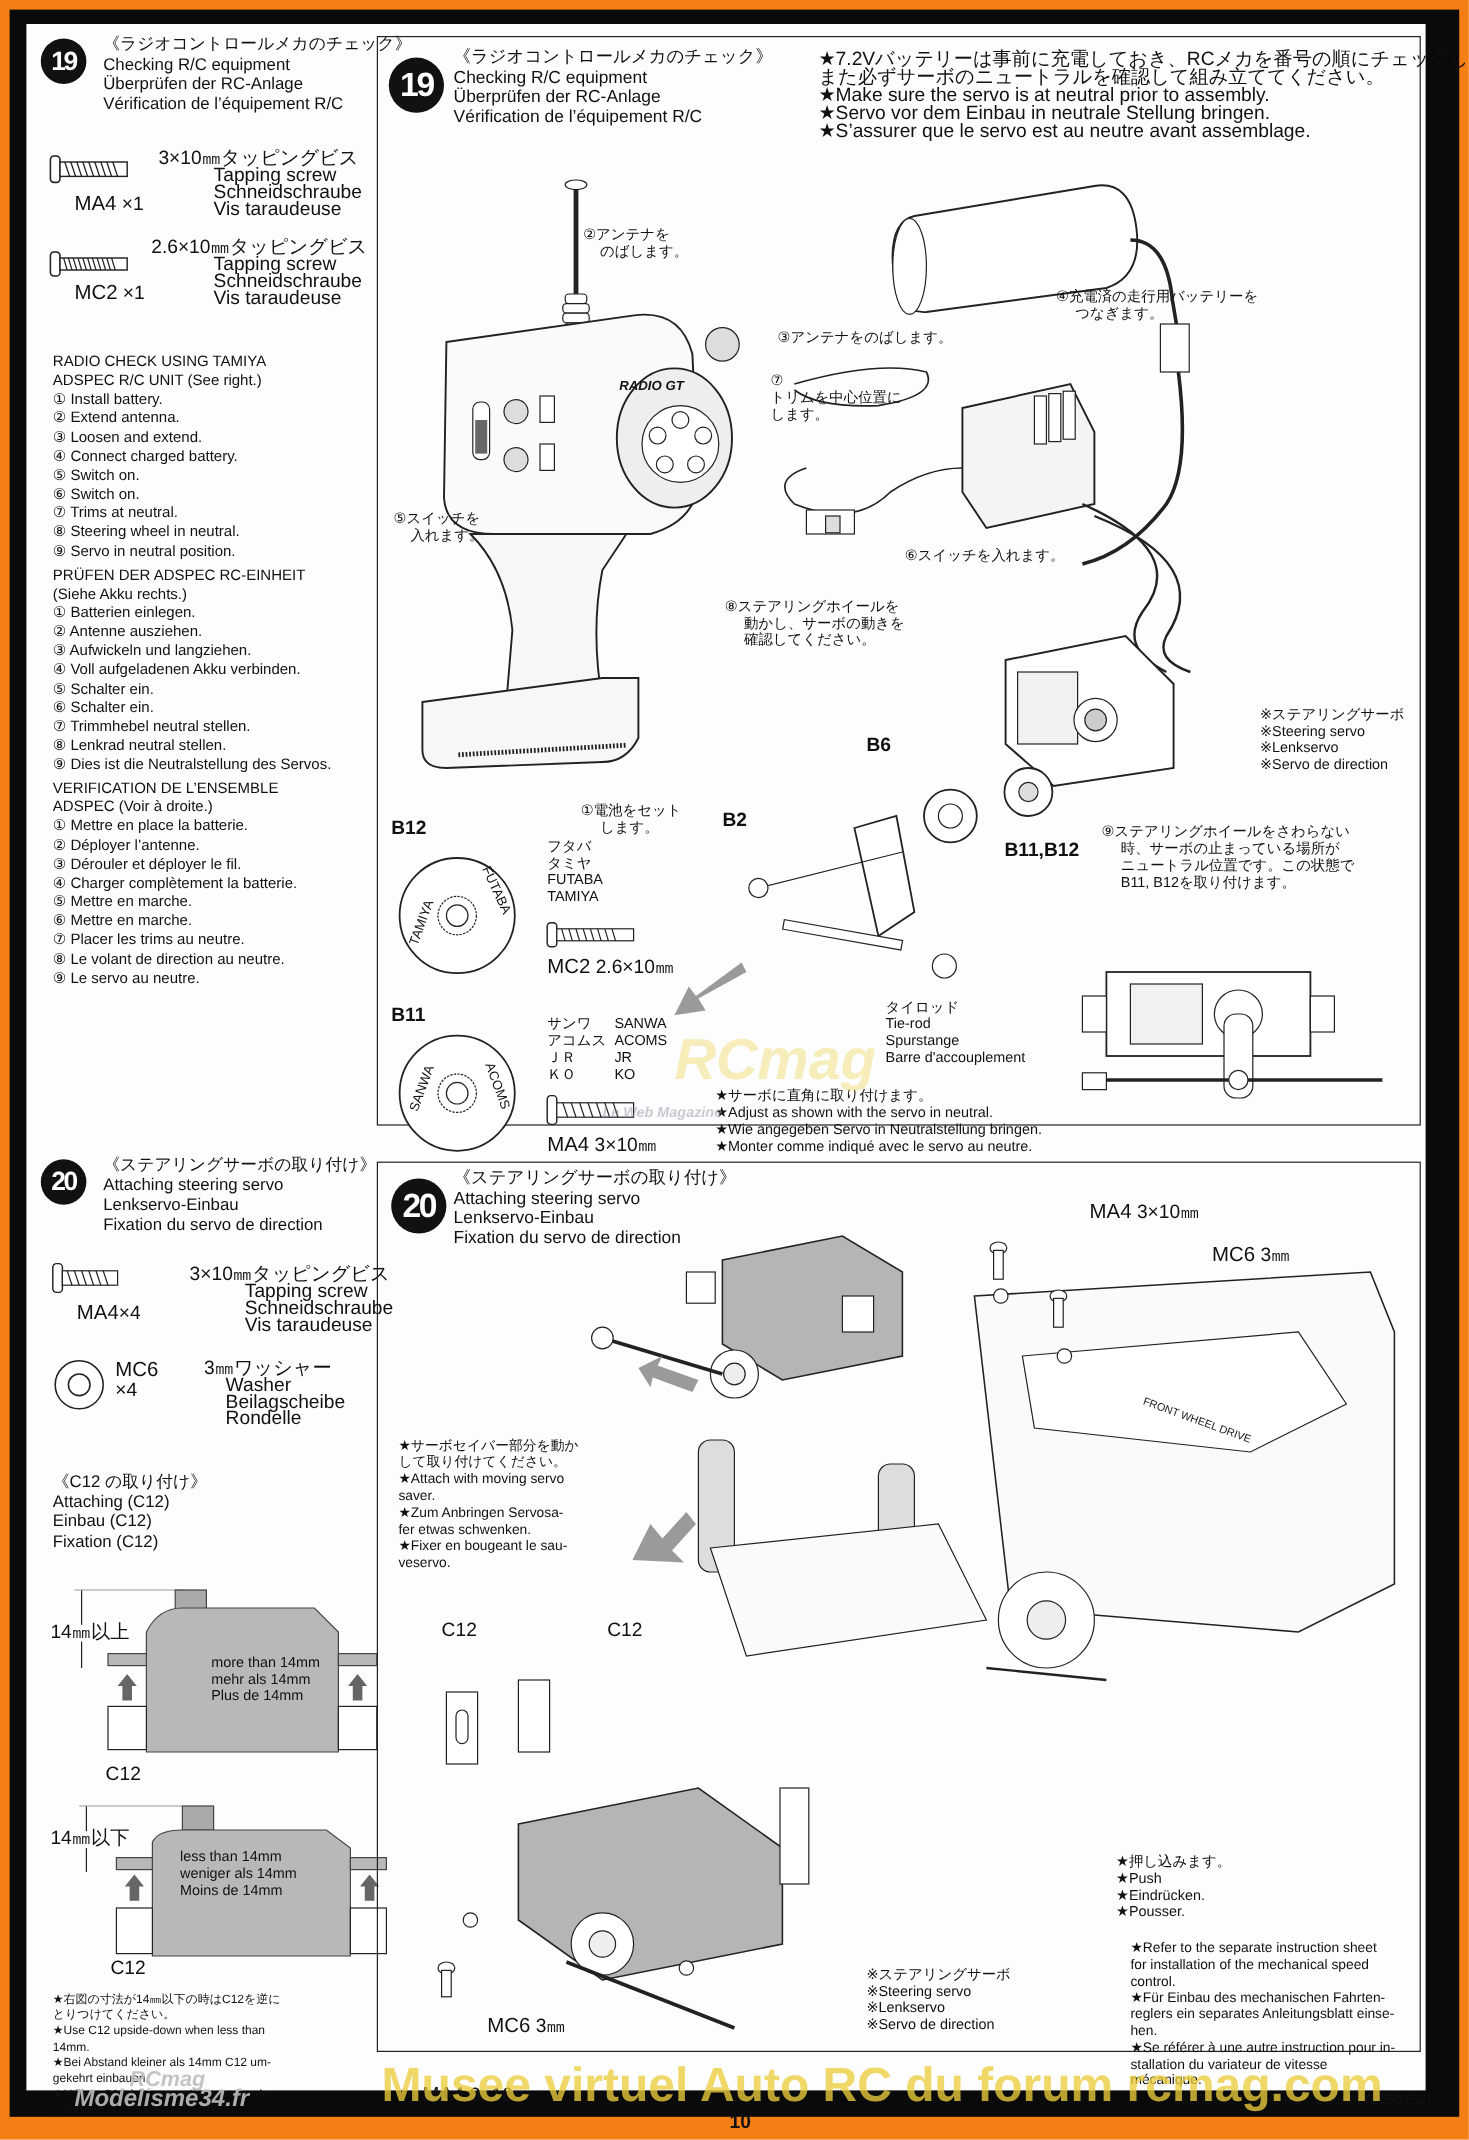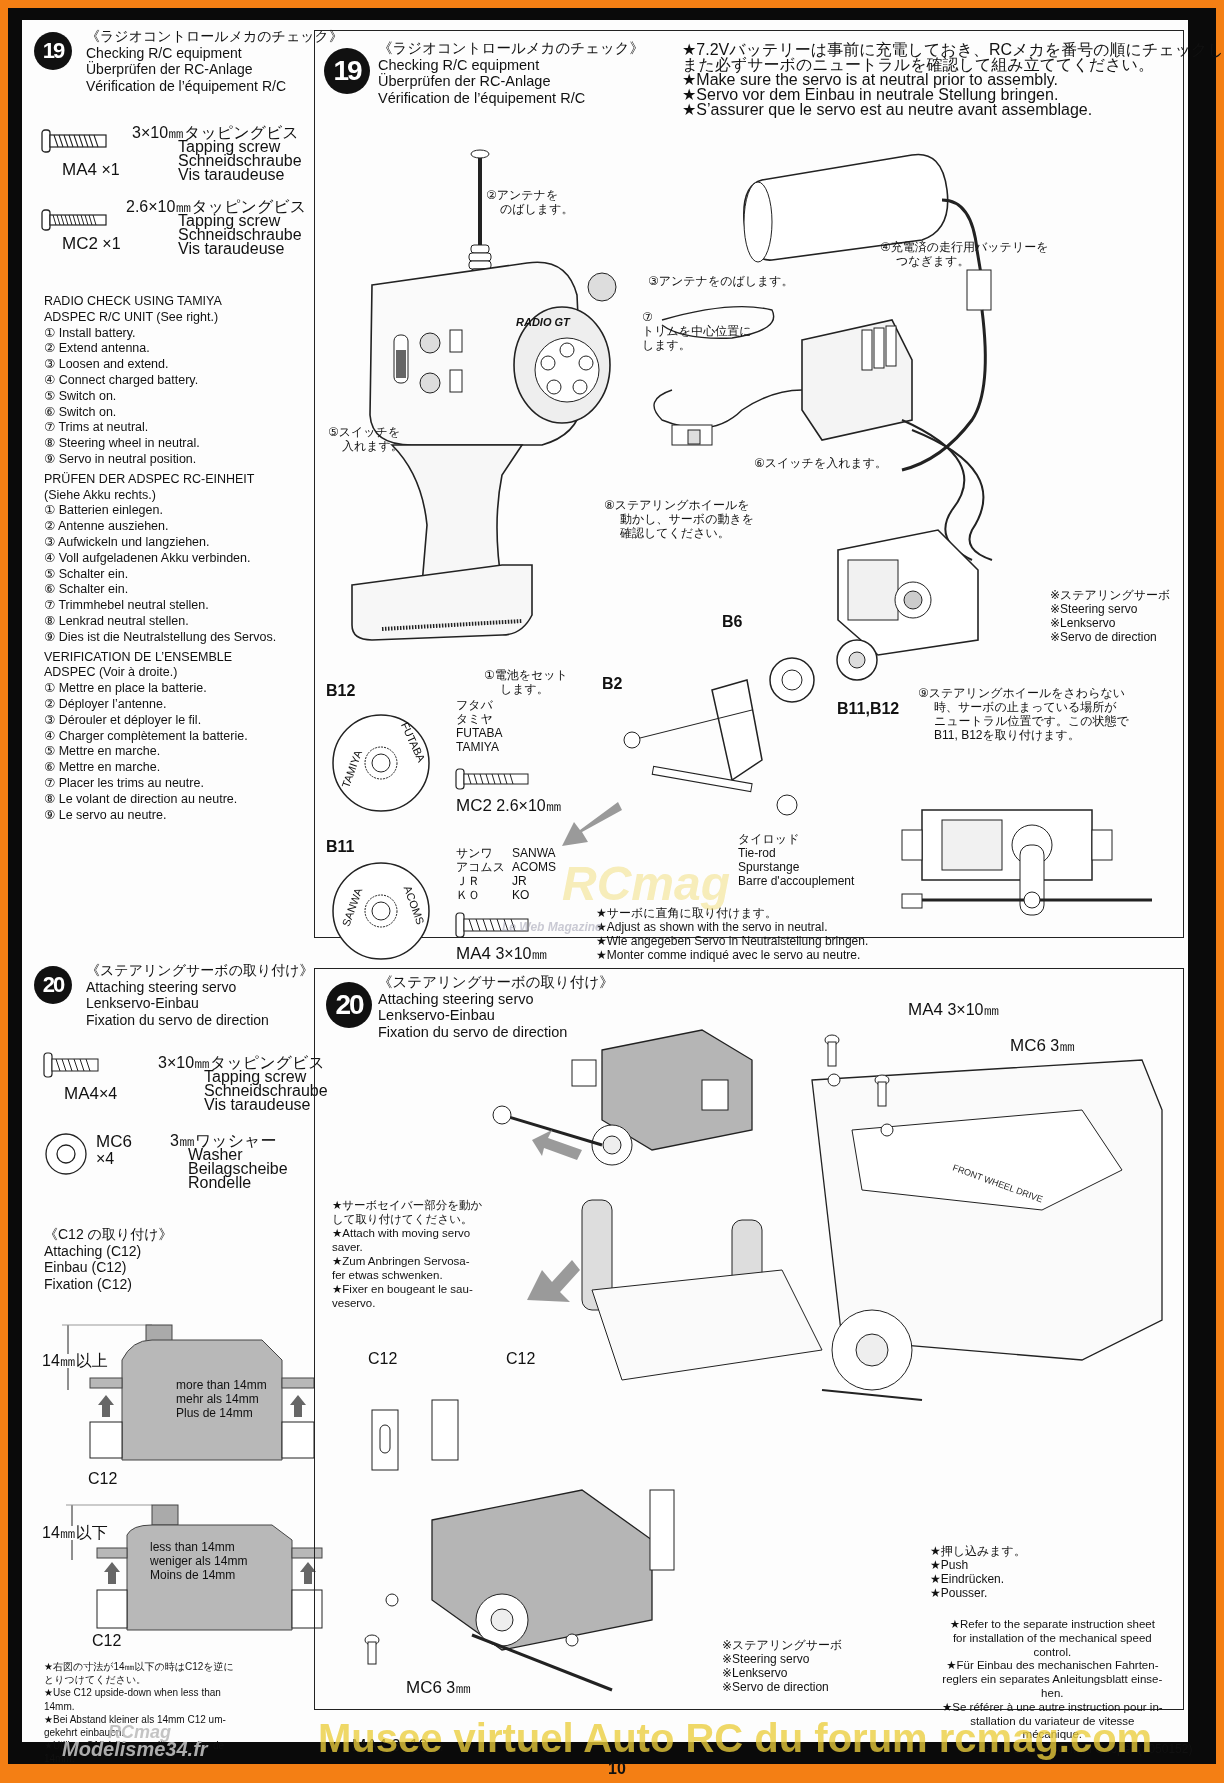--- a/index.html
+++ b/index.html
@@ -556,21 +556,21 @@
     <div>※Steering servo</div>
     <div>※Lenkservo</div>
     <div>※Servo de direction</div>
   </div>
   <div class="caption" style="left:908px;top:1524px;">
     <div>★押し込みます。</div>
     <div>★Push</div>
     <div>★Eindrücken.</div>
     <div>★Pousser.</div>
   </div>
-  <div class="caption" style="left:920px;top:1598px;font-size:11.5px;line-height:13.8px;text-align:center;">
+  <div class="caption" style="left:920px;top:1598px;font-size:11.5px;line-height:13.8px;">
     <div>★Refer to the separate instruction sheet</div>
     <div>for installation of the mechanical speed</div>
     <div>control.</div>
     <div>★Für Einbau des mechanischen Fahrten-</div>
     <div>reglers ein separates Anleitungsblatt einse-</div>
     <div>hen.</div>
     <div>★Se référer à une autre instruction pour in-</div>
     <div>stallation du variateur de vitesse</div>
     <div>mécanique.</div>
   </div>

